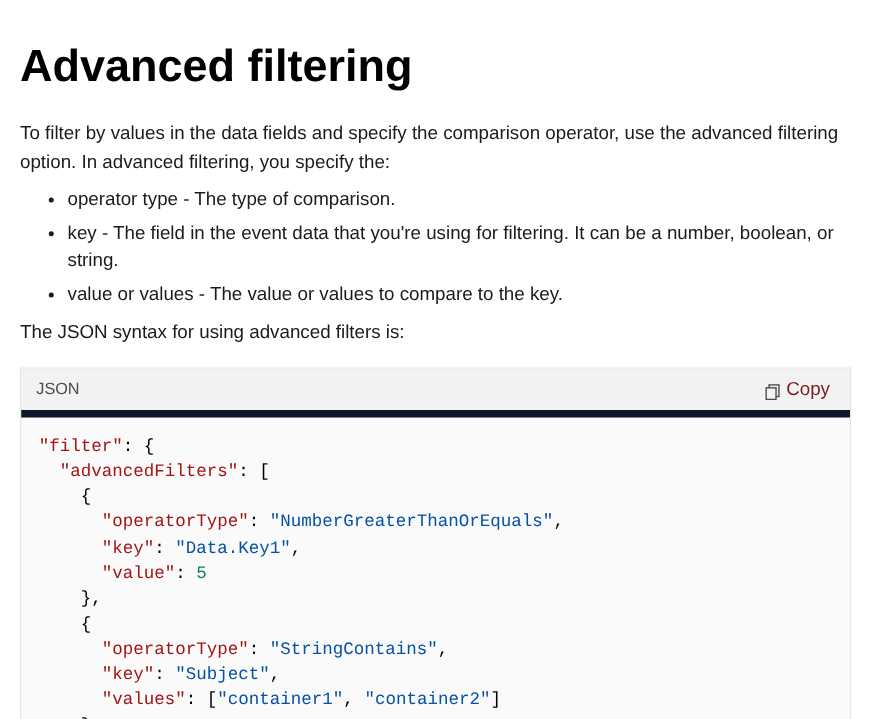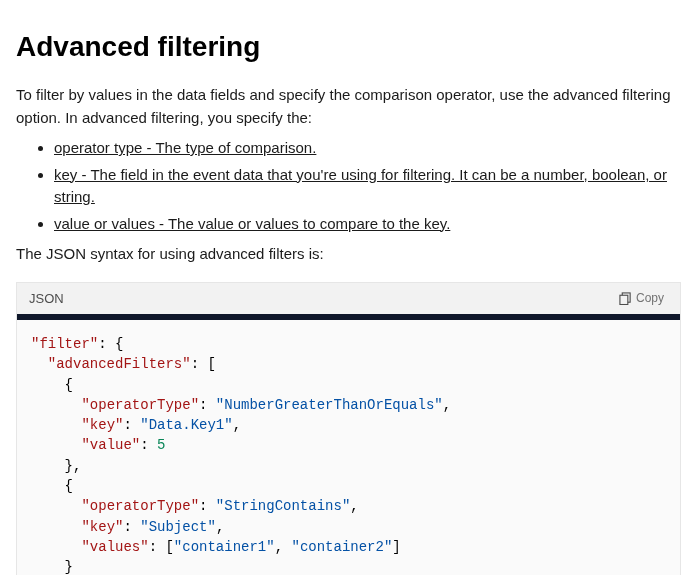--- a/index.html
+++ b/index.html
@@ -7,53 +7,53 @@
       margin: 0;
       padding: 16px 16px 16px 16px;
       font-family: "Segoe UI", -apple-system, BlinkMacSystemFont, sans-serif;
       font-size: 15px;
       line-height: 1.5;
       color: #1b1b1b;
       width: 697px;
       background: #fff;
     }
     h2 {
-      font-size: 28px;
+      font-size: 36px;
       font-weight: 700;
       margin: 10px 0 16px 0;
       color: #000;
     }
     p { margin: 0 0; }
-    ul { margin: 8px 0; padding-left: 38px; text-decoration: underline; }
+    ul { margin: 8px 0; padding-left: 38px; }
     li { margin: 4px 0; padding-left: 0px; }
     .code-block {
       margin-top: 16px;
       border: 1px solid #e6e6e6;
       background: #fafafa;
     }
     .code-header {
       display: flex;
       justify-content: space-between;
       align-items: center;
       padding: 6px 12px;
       border-bottom: 6px solid #0f172a;
       background: #f2f2f2;
       font-size: 13px;
       color: #4c4c4c;
     }
     .copy-btn {
       display: inline-flex;
-      align-items: center;
+      align-items: flex-end;
       gap: 4px;
       background: none;
       border: none;
       cursor: pointer;
       font-family: inherit;
-      font-size: 12px;
-      color: #737373;
+      font-size: 15px;
+      color: #7f1d1d;
       padding: 2px 4px;
     }
     .copy-icon {
       display: inline-block;
       width: 13px;
       height: 13px;
     }
     pre {
       margin: 0;
       padding: 14px 14px 14px 14px;

